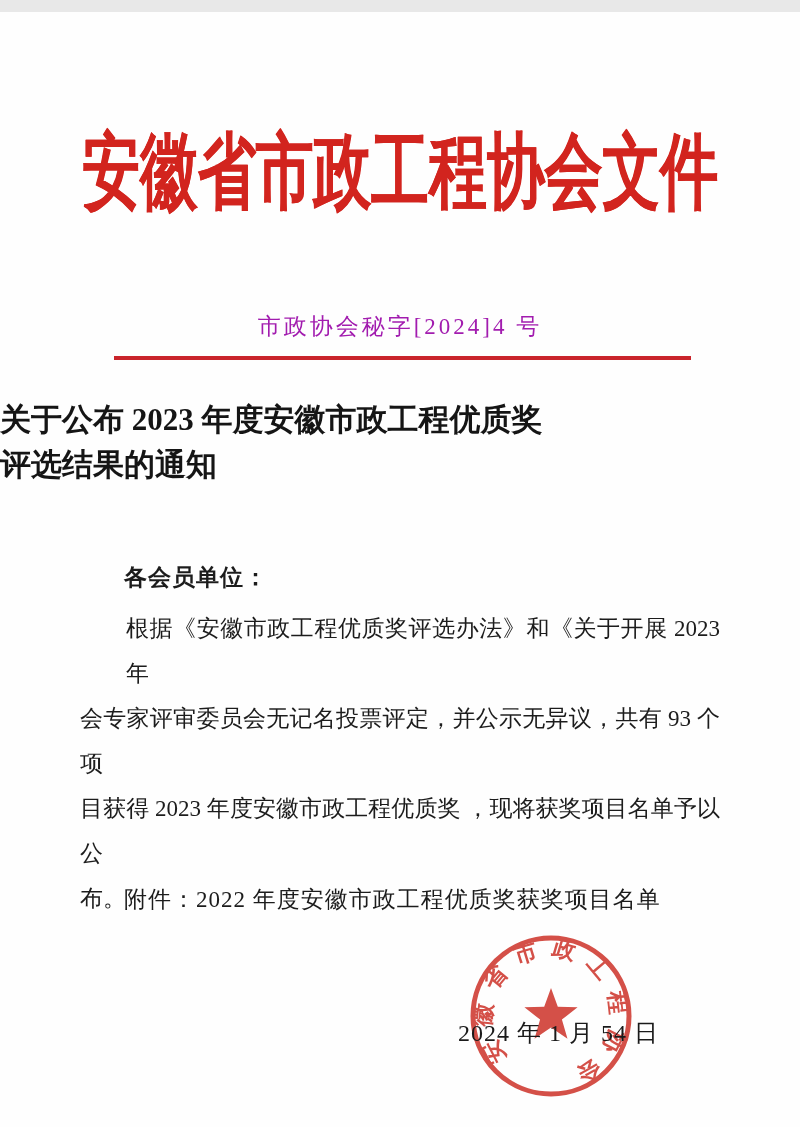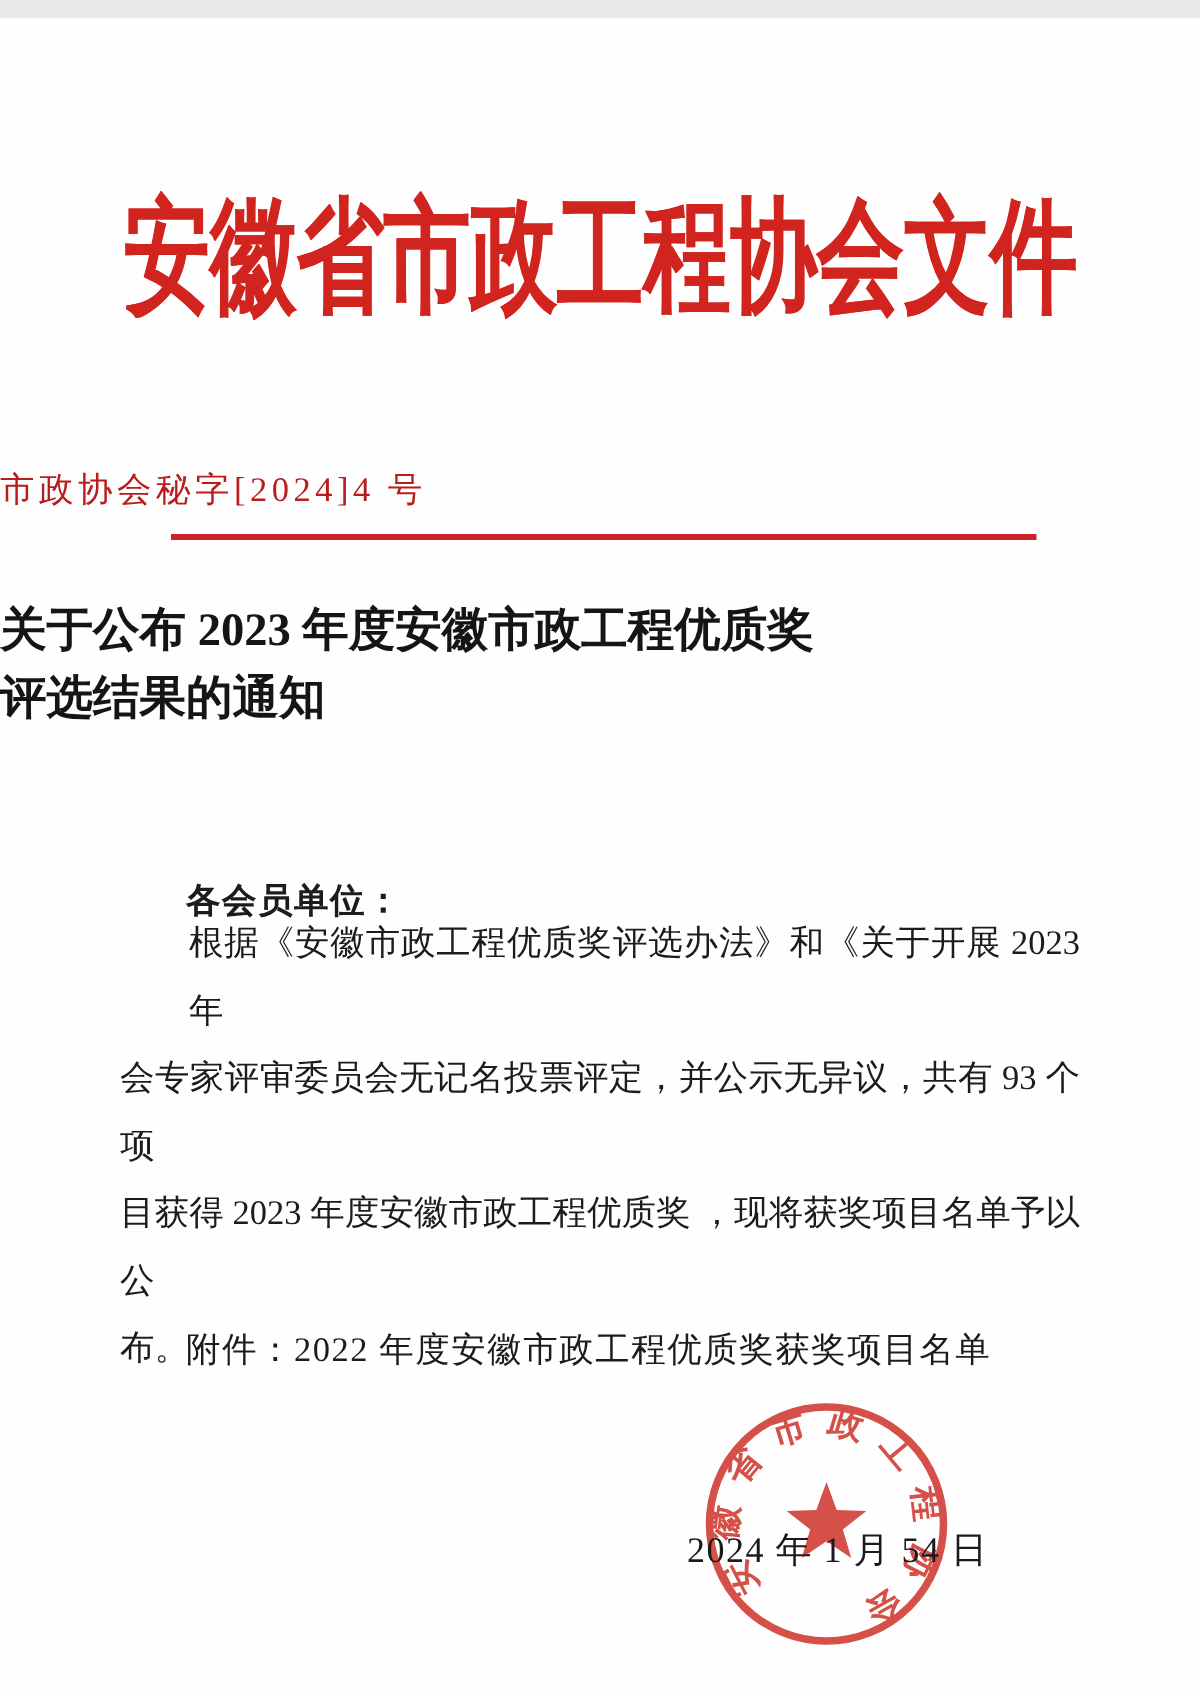--- a/index.html
+++ b/index.html
@@ -33,23 +33,24 @@
     transform-origin: center top;
     letter-spacing: 0px;
     text-shadow: 0.5px 0 0 #d2241e;
   }
   
   .doc-number {
     position: absolute;
     top: 299px;
     left: 0;
     width: 100%;
+    text-align: center;
     font-size: 23px;
     letter-spacing: 3px;
-    color: #b91c1c;
+    color: #a21caf;
   }
   
   .red-rule {
     position: absolute;
     top: 344px;
     left: 114px;
     width: 577px;
     height: 4px;
     background: #c9242b;
   }
@@ -66,21 +67,21 @@
   }
   
   .body-block {
     position: absolute;
     left: 80px;
     width: 640px;
     font-size: 23px;
     color: #1c1c1c;
   }
   .salutation {
-    top: 573px;
+    top: 550px;
     font-weight: bold;
     text-indent: 44px;
     letter-spacing: 1px;
   }
   .paragraph { top: 594px; line-height: 45px; }
   .pline {
     text-align: justify;
     text-align-last: justify;
     white-space: normal;
   }

